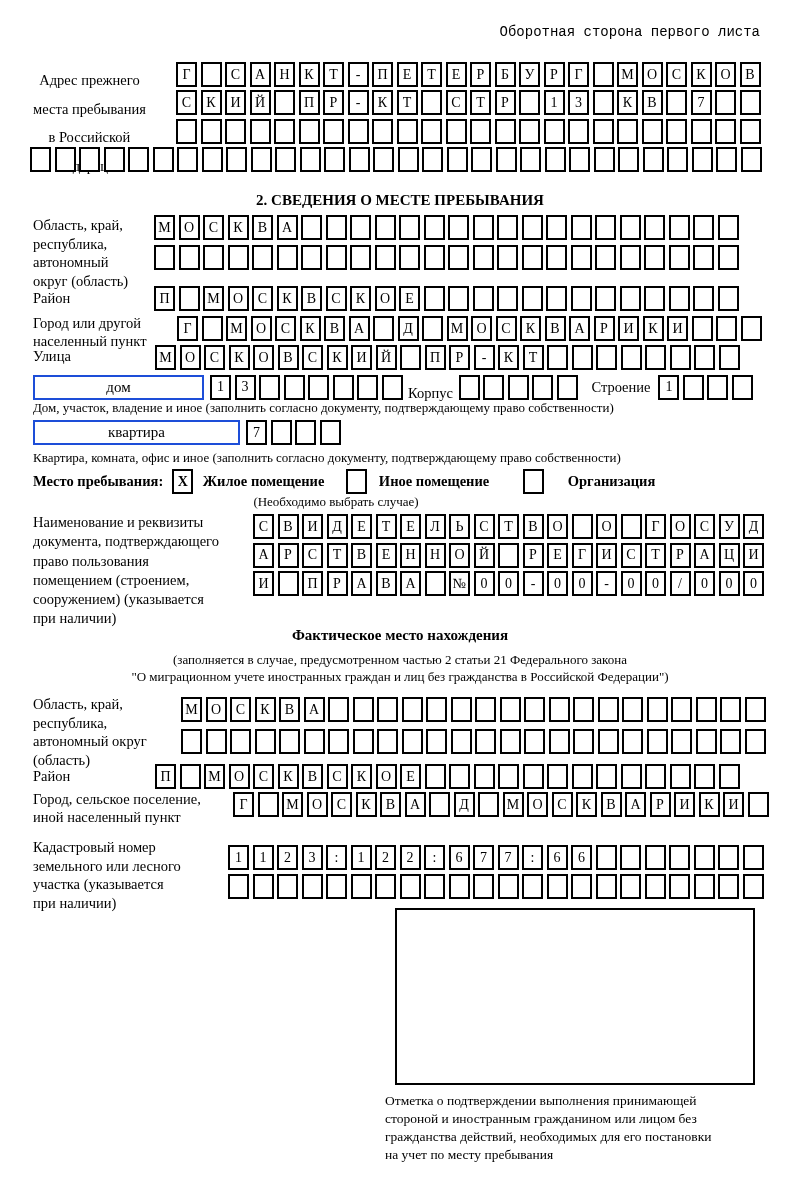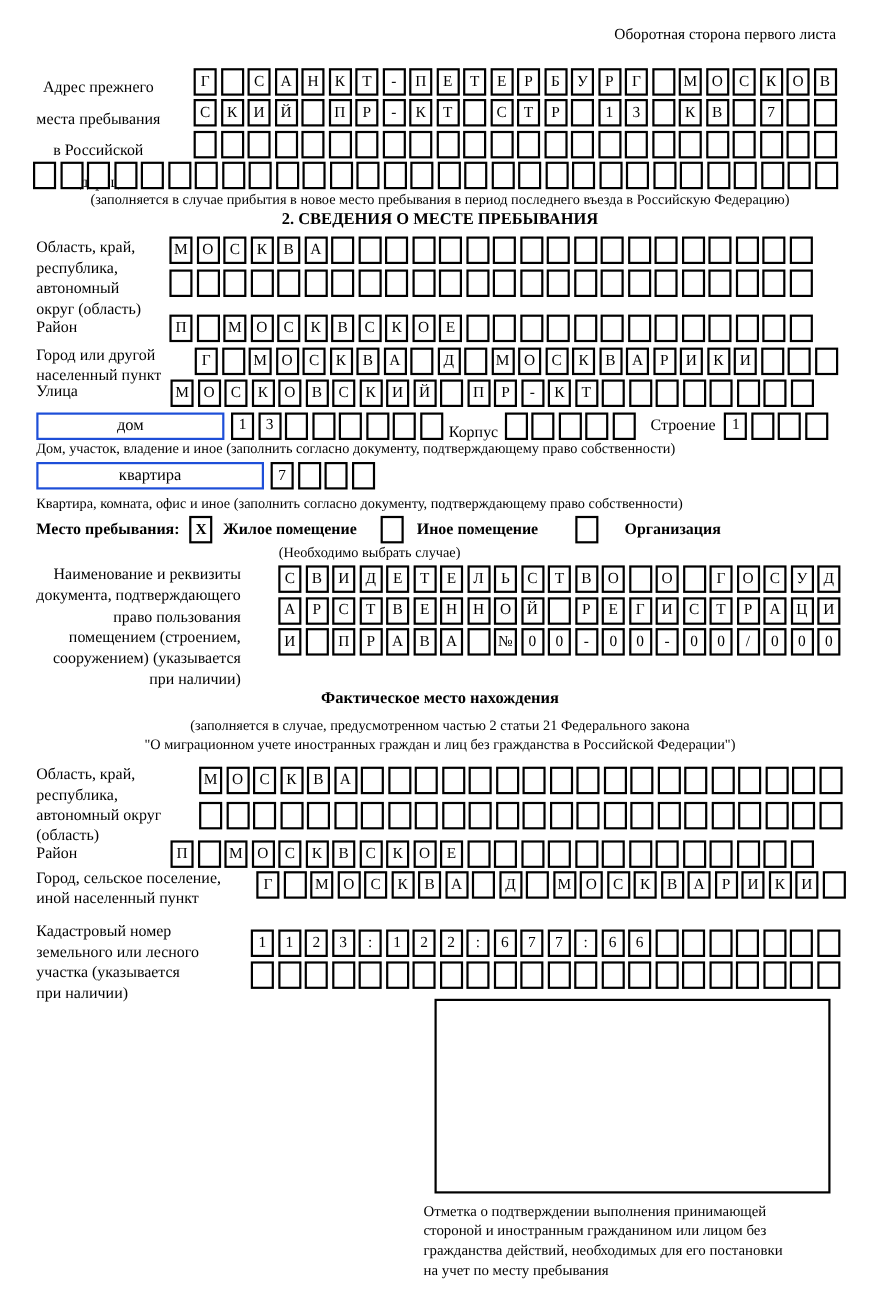--- a/index.html
+++ b/index.html
@@ -16,21 +16,21 @@
     display:flex;align-items:center;justify-content:center;
     font-size:14px;line-height:14px;background:#fff;
   }
   .widebox{
     border:2px solid #1d4ed8;height:21px;display:flex;align-items:center;justify-content:center;
     font-size:15px;background:#fff;flex:none;
   }
   .caption{font-size:13px;text-align:center;width:800px;left:0;}
   .caption-left{font-size:13px;}
   .sect-title{font-size:15px;font-weight:bold;text-align:center;width:800px;left:0;}
-  .hdr-note{font-size:14px;}
+  .hdr-note{font-size:14px;font-family:Liberation Mono, monospace;}
   .inline-lbl{font-size:14.5px;white-space:nowrap;}
   .stamp-box{border:2px solid #000;background:#fff;}
   .stamp-caption{font-size:13.5px;line-height:18px;text-align:left;}
   .flexrow{display:flex;align-items:center;}
 </style>
 </head>
 <body>
 
 <div class="page">
 
@@ -145,21 +145,20 @@
       <span class="cell"></span>
       <span class="cell"></span>
       <span class="cell"></span>
       <span class="cell"></span>
       <span class="cell"></span>
       <span class="cell"></span>
       <span class="cell"></span>
       <span class="cell"></span>
       <span class="cell"></span>
     </div>
-  <div class="abs caption" style="top:173px;">(заполняется в случае прибытия в новое место пребывания в период последнего въезда в Российскую Федерацию)</div>
 
   <div class="abs sect-title" style="top:192px;">2. СВЕДЕНИЯ О МЕСТЕ ПРЕБЫВАНИЯ</div>
 
   <div class="abs lbl lbl-lines" style="left:33px;top:216px;">
     <span>Область, край,</span>
     <span>республика,</span>
     <span>автономный</span>
     <span>округ (область)</span>
   </div>
   <div class="cellrow" style="left:154px;top:215px;">
@@ -353,21 +352,21 @@
         <span class="cell"></span>
       </div>
     <div class="inline-lbl" style="margin:0 34px 0 8px;">Иное помещение</div>
     <div class="flexrow">
         <span class="cell"></span>
       </div>
     <div class="inline-lbl" style="margin:0 0 0 20px;">Организация</div>
   </div>
   <div class="abs caption-left" style="left:176px;top:494px;width:320px;text-align:center;">(Необходимо выбрать случае)</div>
 
-  <div class="abs lbl lbl-lines" style="left:33px;top:513px;line-height:19.3px;text-align:right;">
+  <div class="abs lbl lbl-lines" style="left:33px;top:513px;line-height:19.3px;">
     <span>Наименование и реквизиты</span>
     <span>документа, подтверждающего</span>
     <span>право пользования</span>
     <span>помещением (строением,</span>
     <span>сооружением) (указывается</span>
     <span>при наличии)</span>
   </div>
   <div class="cellrow" style="left:253px;top:514px;">
       <span class="cell">С</span>
       <span class="cell">В</span>

